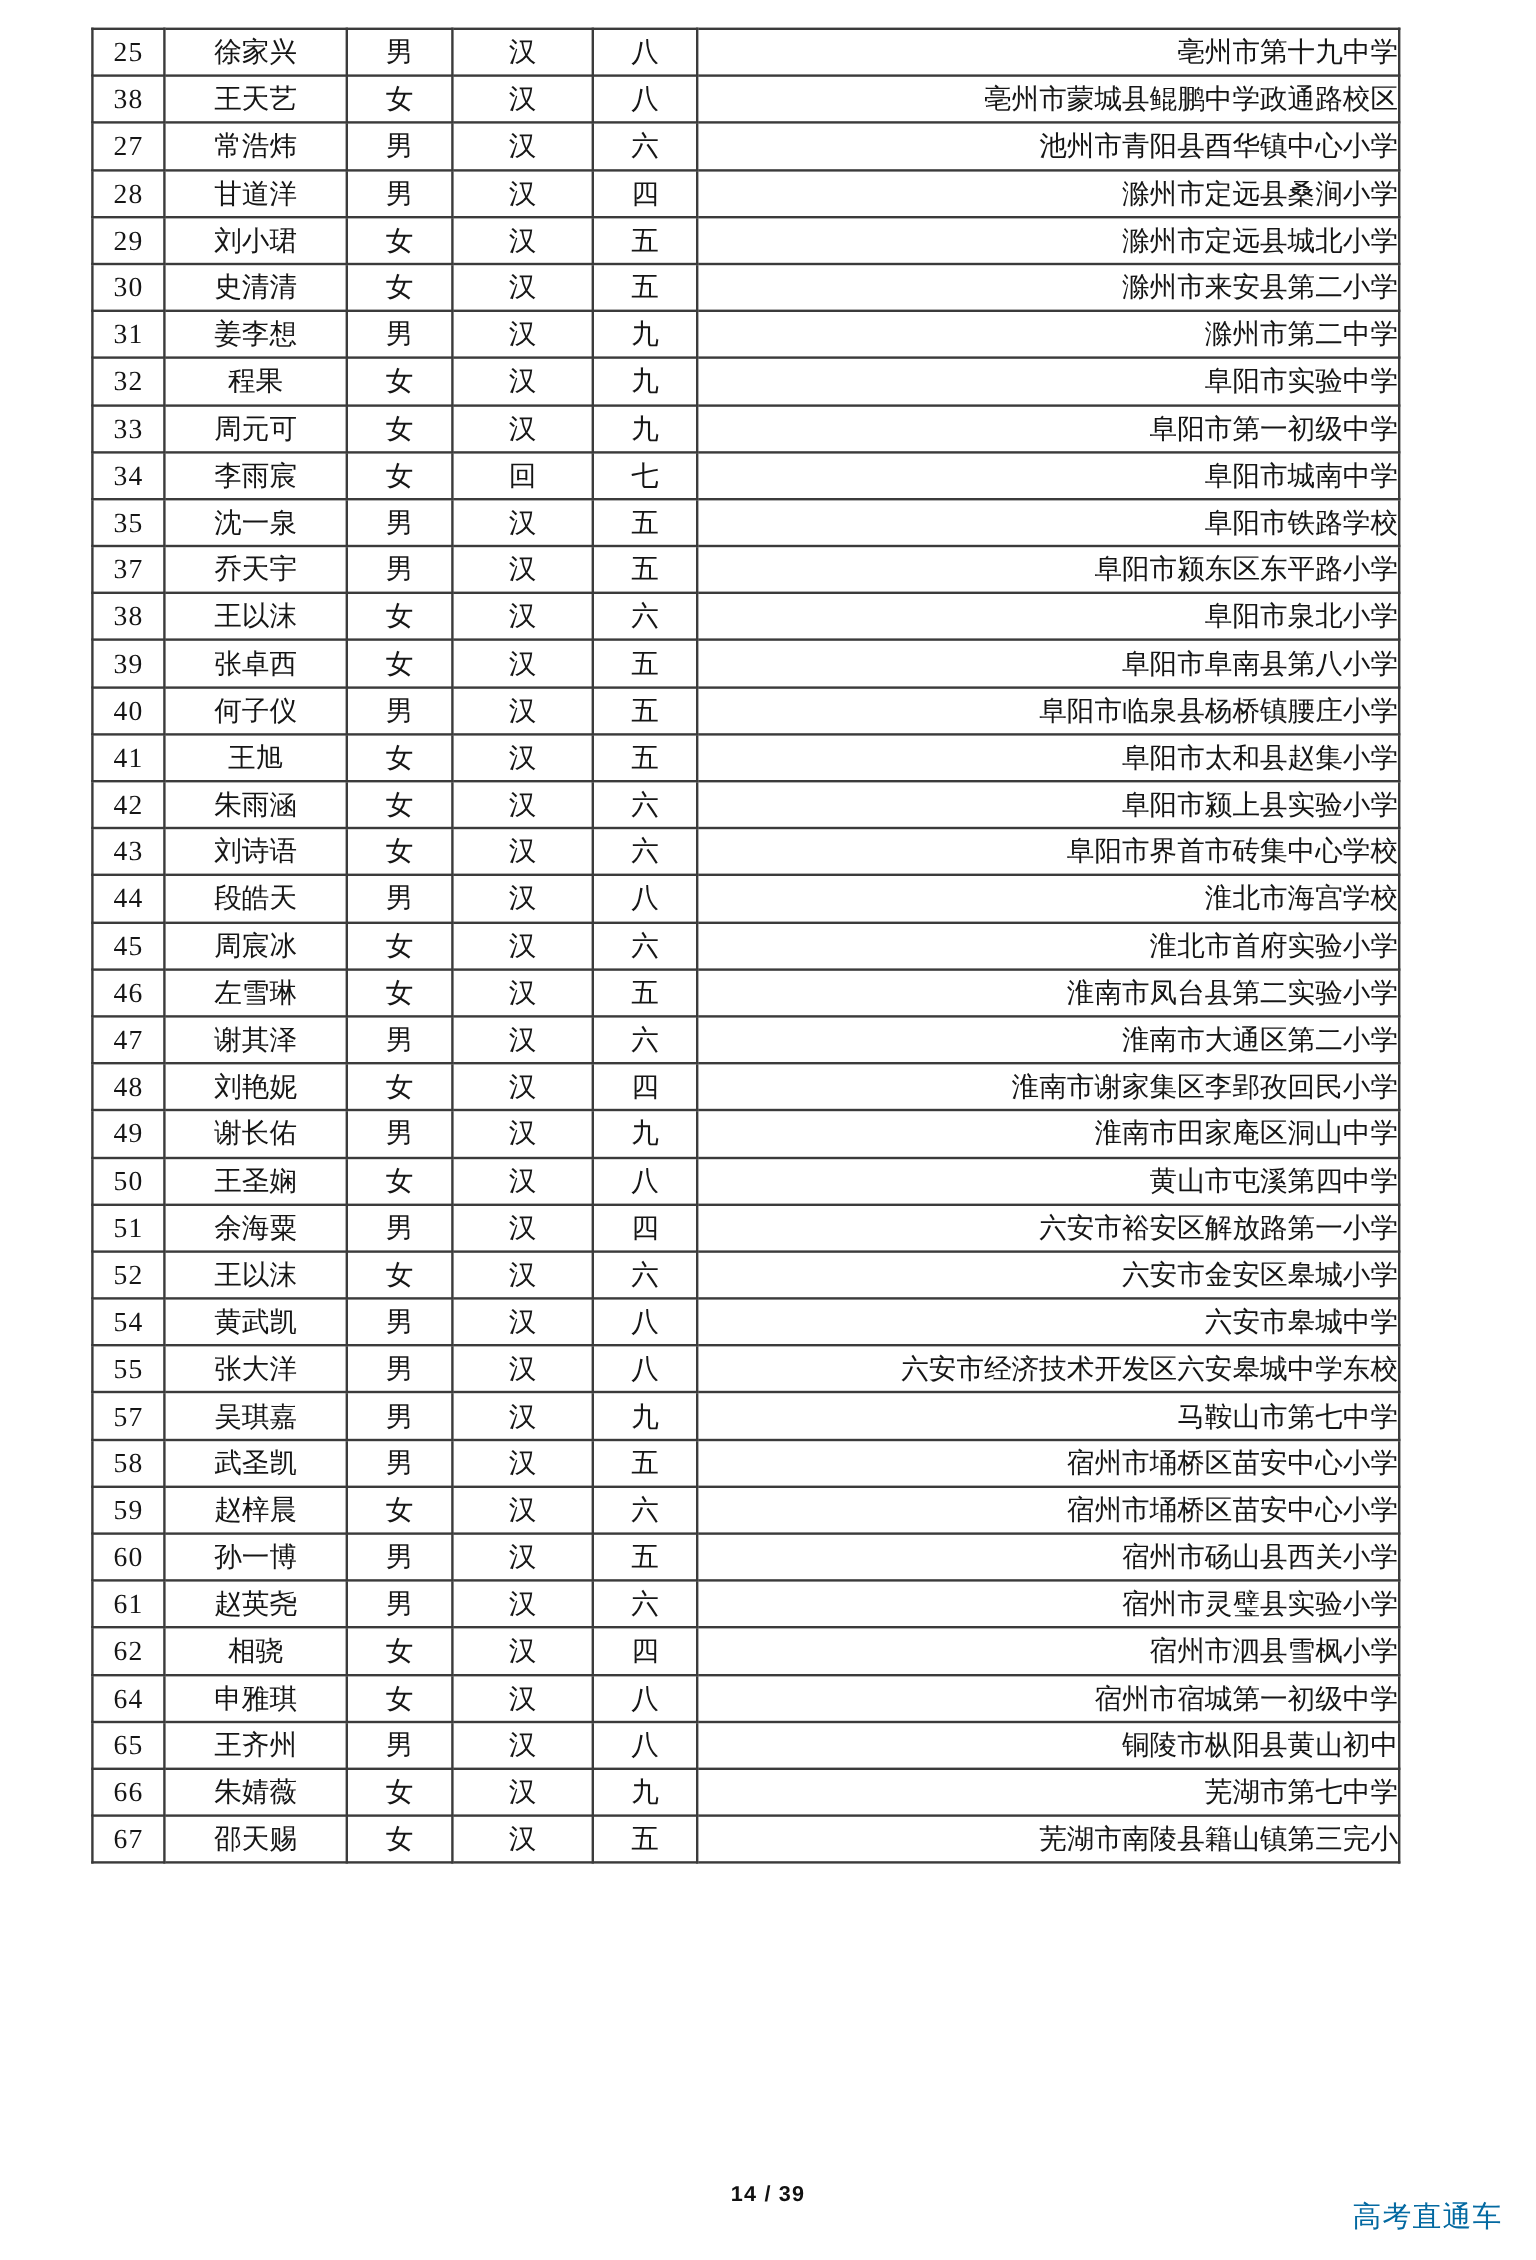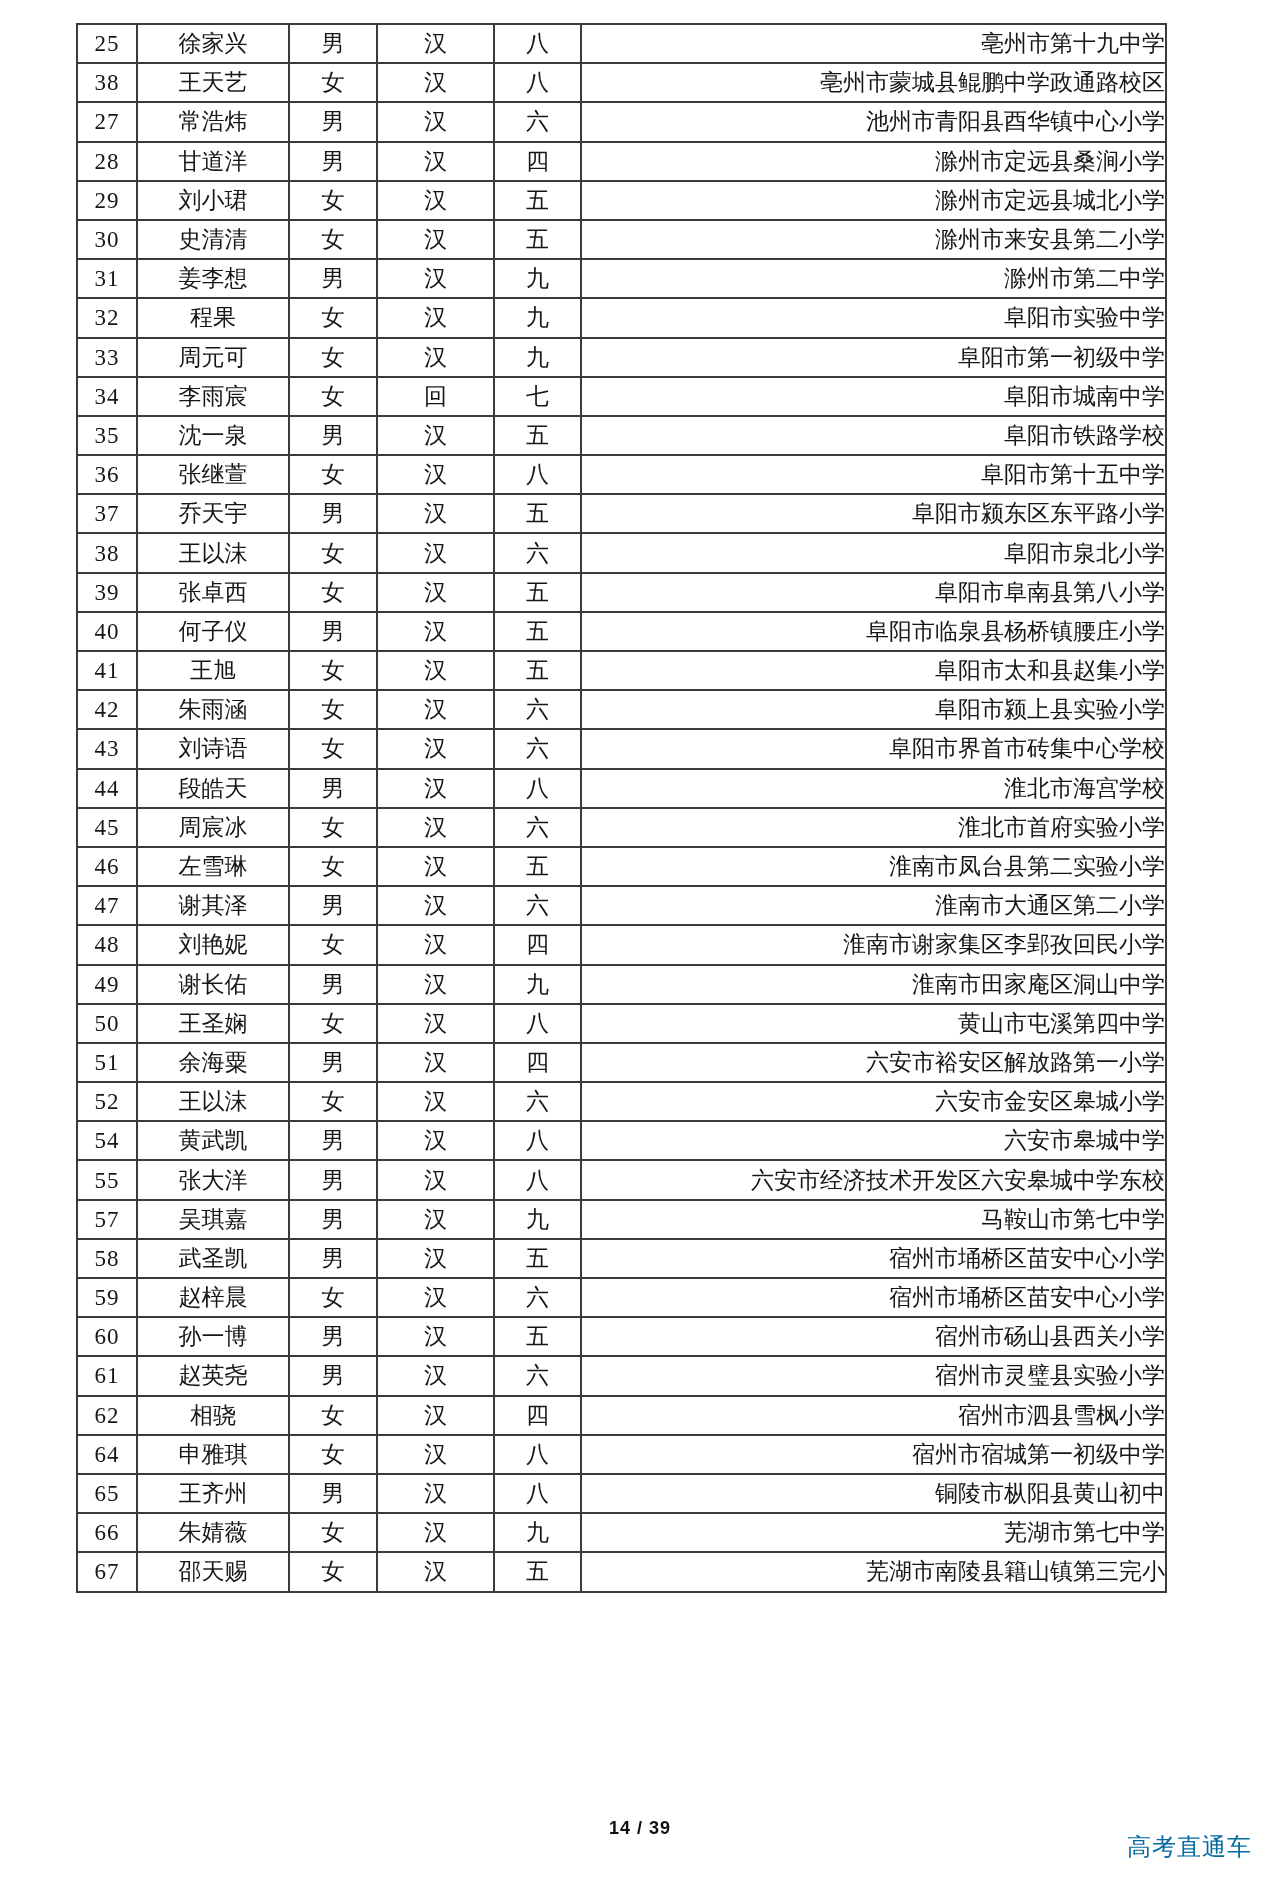--- a/index.html
+++ b/index.html
@@ -161,28 +161,20 @@
         </tr>
         <tr>
           <td class="num">35</td>
           <td class="name">沈一泉</td>
           <td class="gender">男</td>
           <td class="ethn">汉</td>
           <td class="grade">五</td>
           <td class="school">阜阳市铁路学校</td>
         </tr>
         <tr>
-          <td class="num">36</td>
-          <td class="name">张继萱</td>
-          <td class="gender">女</td>
-          <td class="ethn">汉</td>
-          <td class="grade">八</td>
-          <td class="school">阜阳市第十五中学</td>
-        </tr>
-        <tr>
           <td class="num">37</td>
           <td class="name">乔天宇</td>
           <td class="gender">男</td>
           <td class="ethn">汉</td>
           <td class="grade">五</td>
           <td class="school">阜阳市颍东区东平路小学</td>
         </tr>
         <tr>
           <td class="num">38</td>
           <td class="name">王以沫</td>

